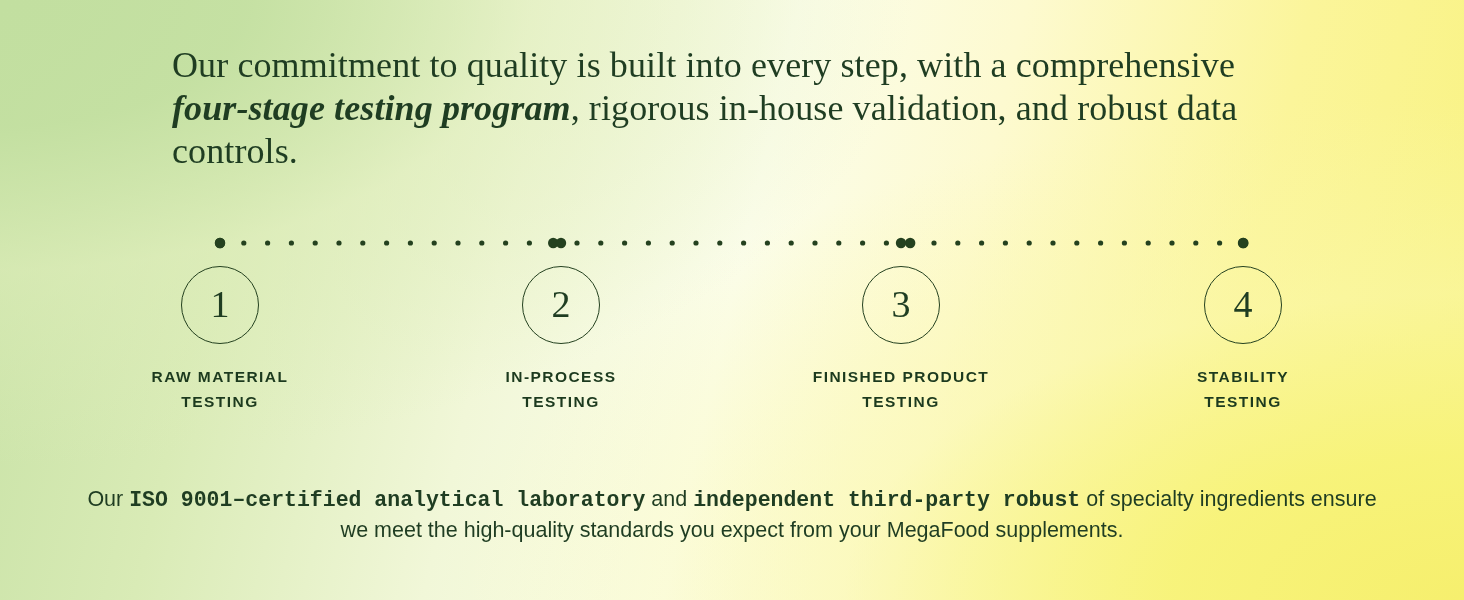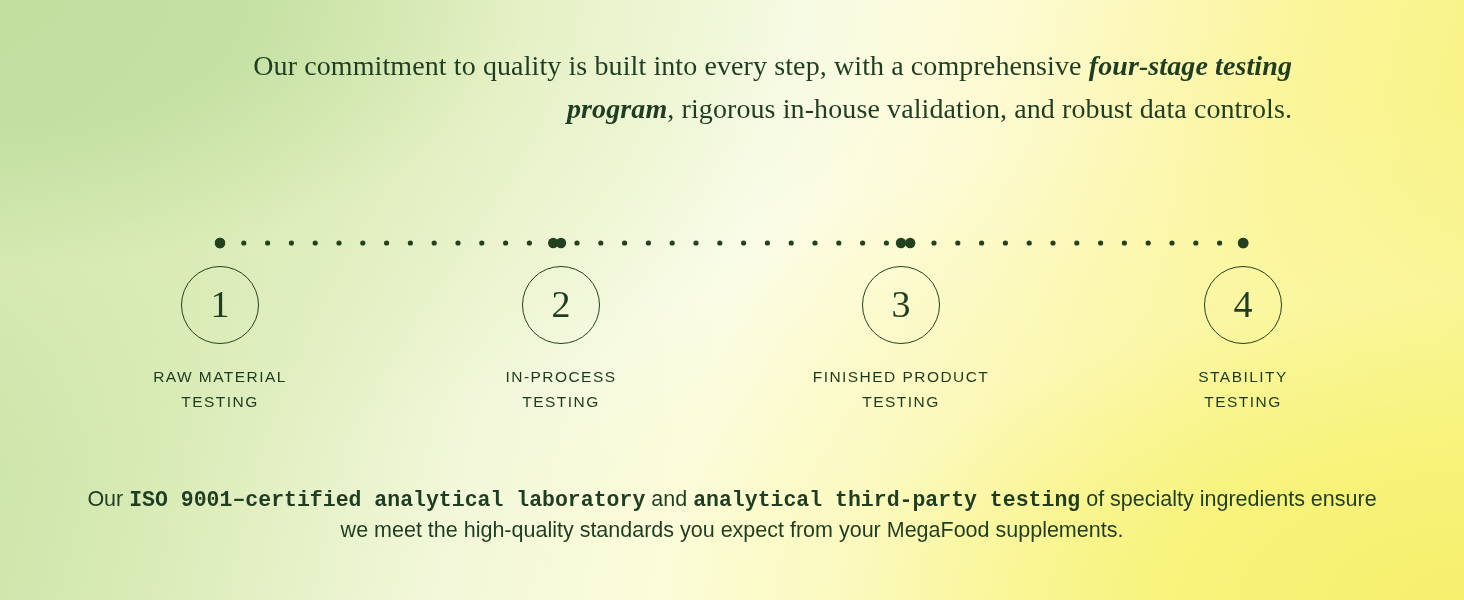--- a/index.html
+++ b/index.html
@@ -25,23 +25,23 @@
     overflow: hidden;
   }
 
   
   .headline {
     position: absolute;
     left: 50%;
     transform: translateX(-50%);
     top: 44px;
     width: 1120px;
-    text-align: right;
+    text-align: left;
     font-family: "Liberation Serif", "DejaVu Serif", serif;
-    font-size: 28px;
+    font-size: 36px;
     line-height: 43px;
     color: #1f3d22;
     letter-spacing: 0.1px;
     font-weight: 400;
   }
   .headline .em {
     font-style: italic;
     font-weight: 700;
   }
 
@@ -92,21 +92,21 @@
     line-height: 38px;
     color: #1f3d22;
     font-weight: 400;
     position: relative;
     top: -1px;
   }
   .step .label {
     margin-top: 20px;
     font-family: "Liberation Sans", sans-serif;
     font-size: 15.5px;
-    font-weight: 400;
+    font-weight: 700;
     letter-spacing: 1.45px;
     line-height: 25px;
     color: #1c3a1e;
     text-transform: uppercase;
     white-space: pre-line;
   }
 
   
   .footnote {
     position: absolute;
@@ -220,16 +220,16 @@
       <div class="circle">
         <span class="num">4</span>
       </div>
       <div class="label">STABILITY
 TESTING</div>
     </div>
 
   </div>
 
   <div class="footnote">
-    <span>Our </span><b>ISO 9001–certified analytical laboratory</b><span> and </span><b>analytical third-party testing</b><span> of specialty ingredients ensure we meet the high-quality standards you expect from your MegaFood supplements.</span>
+    <span>Our </span><b>ISO 9001–certified analytical laboratory</b><span> and </span><b>independent third-party robust</b><span> of specialty ingredients ensure we meet the high-quality standards you expect from your MegaFood supplements.</span>
   </div>
 
 </div>
 
 </body></html>

